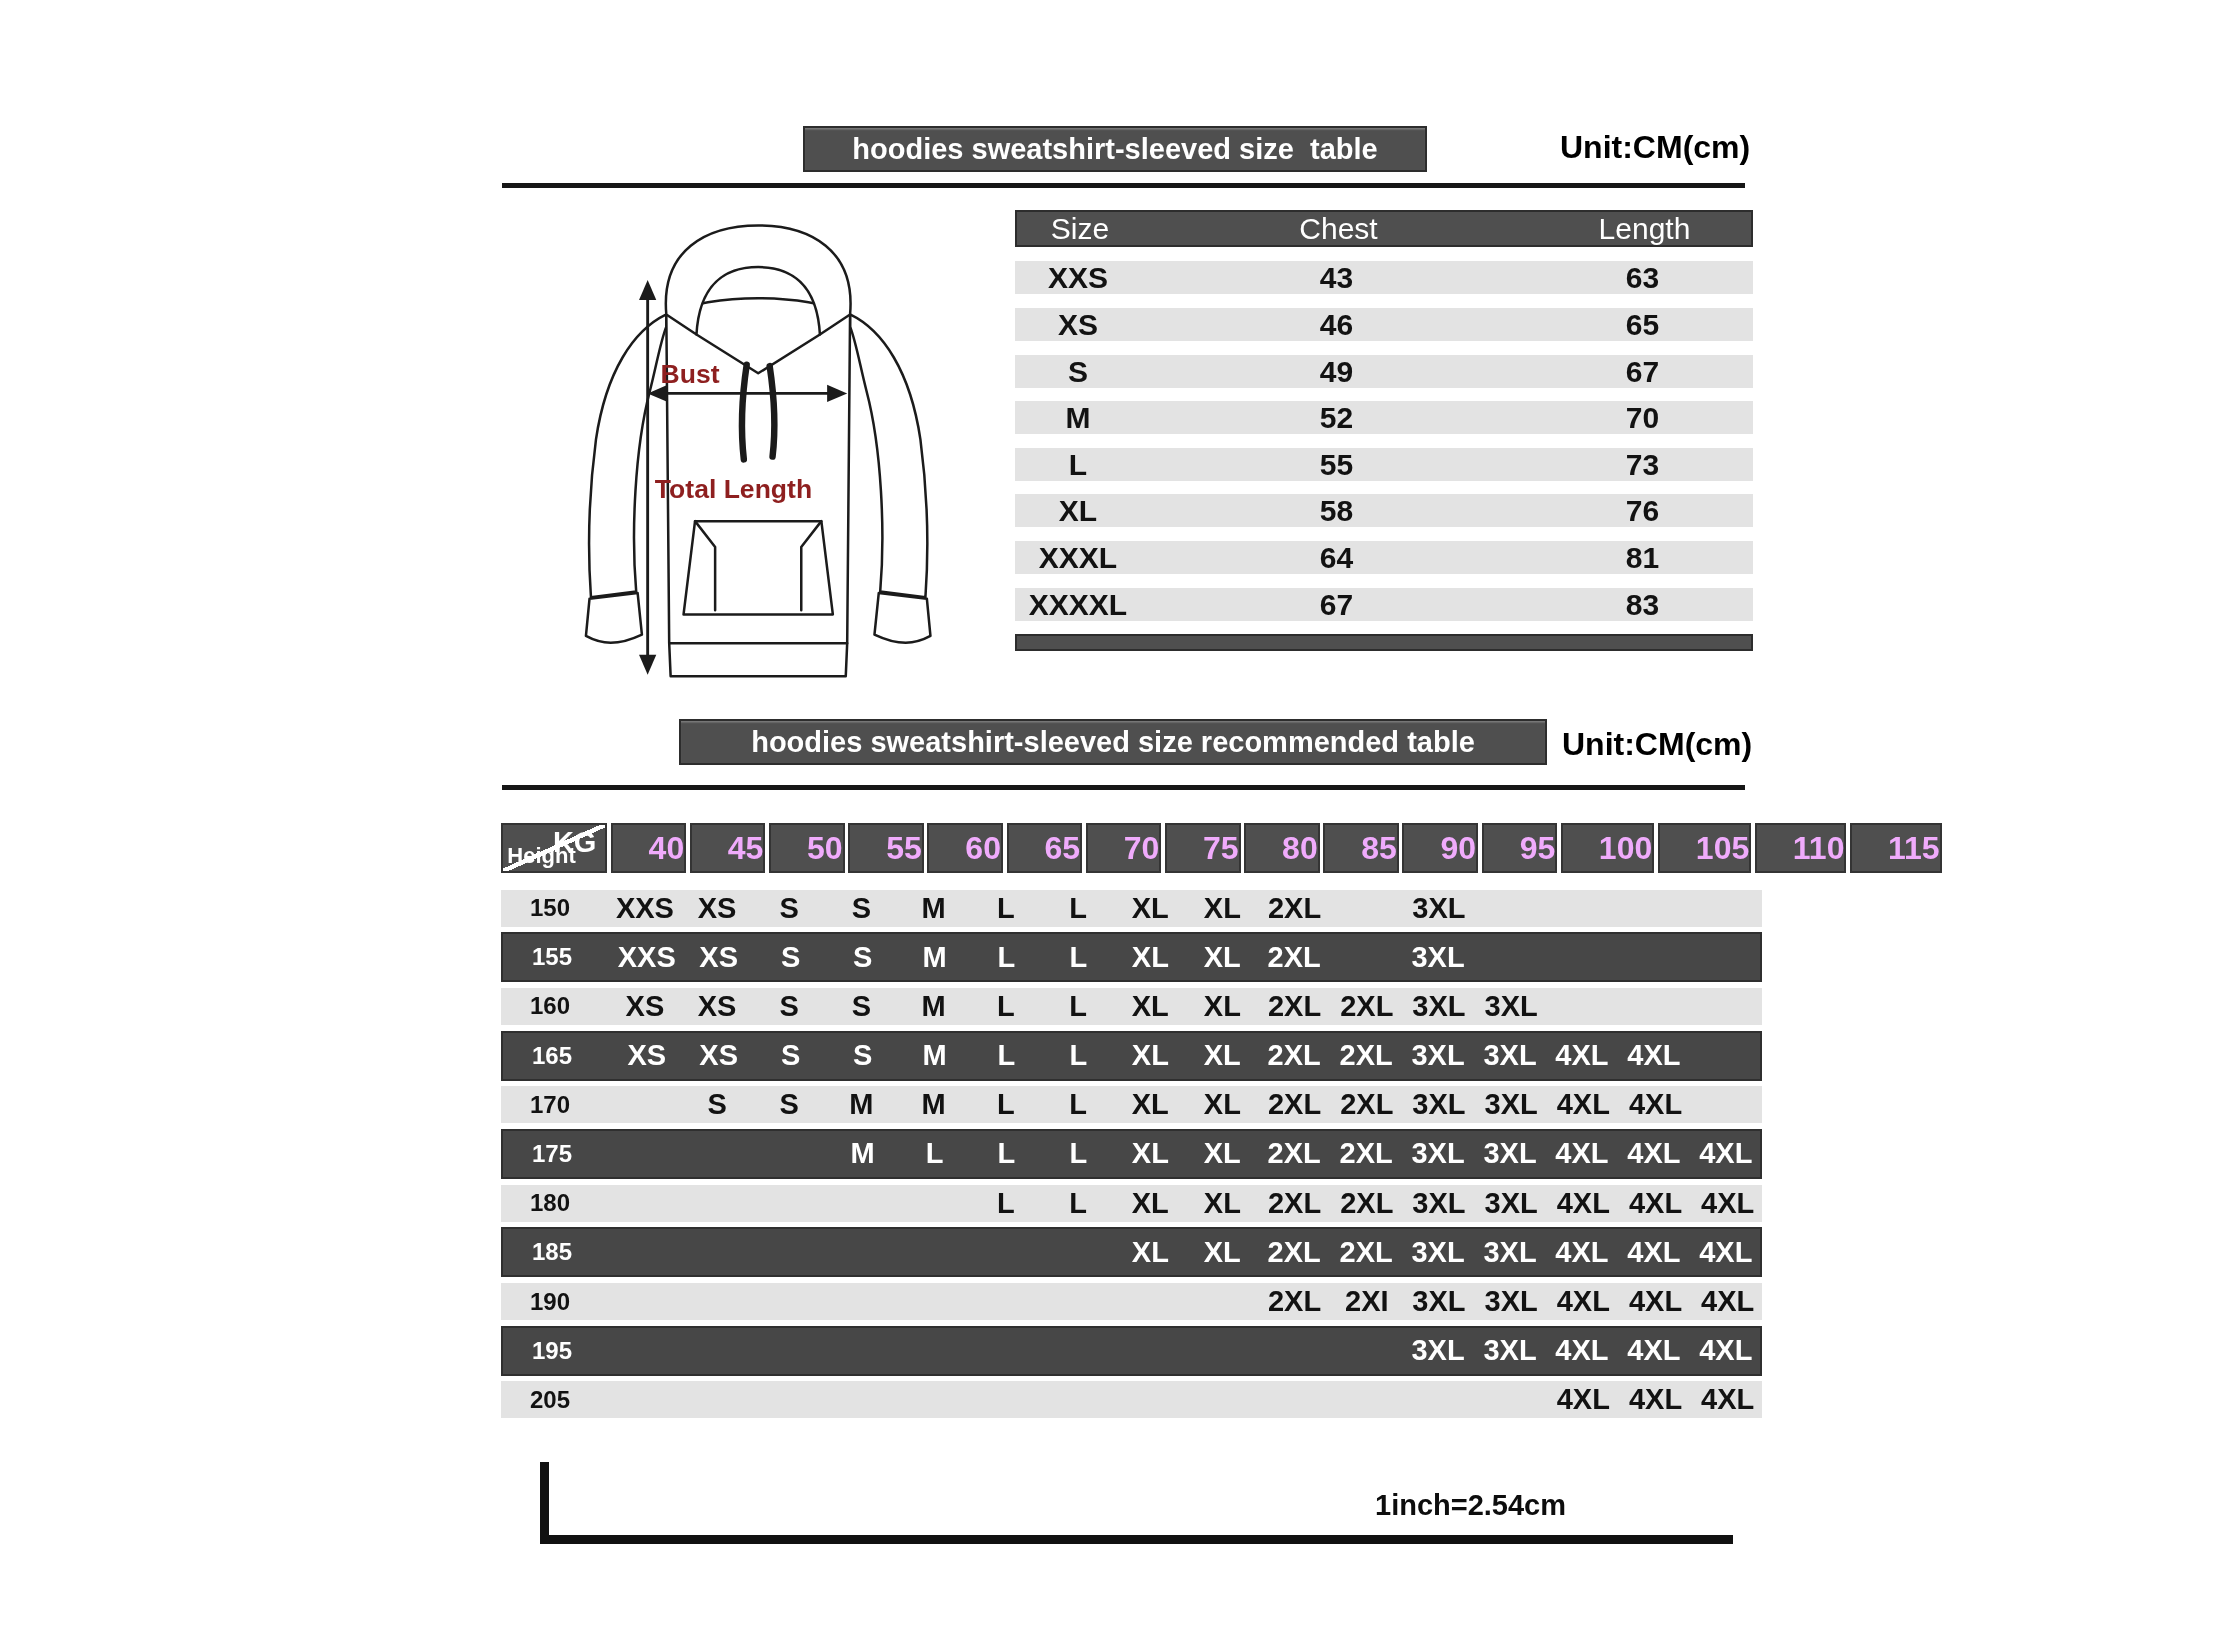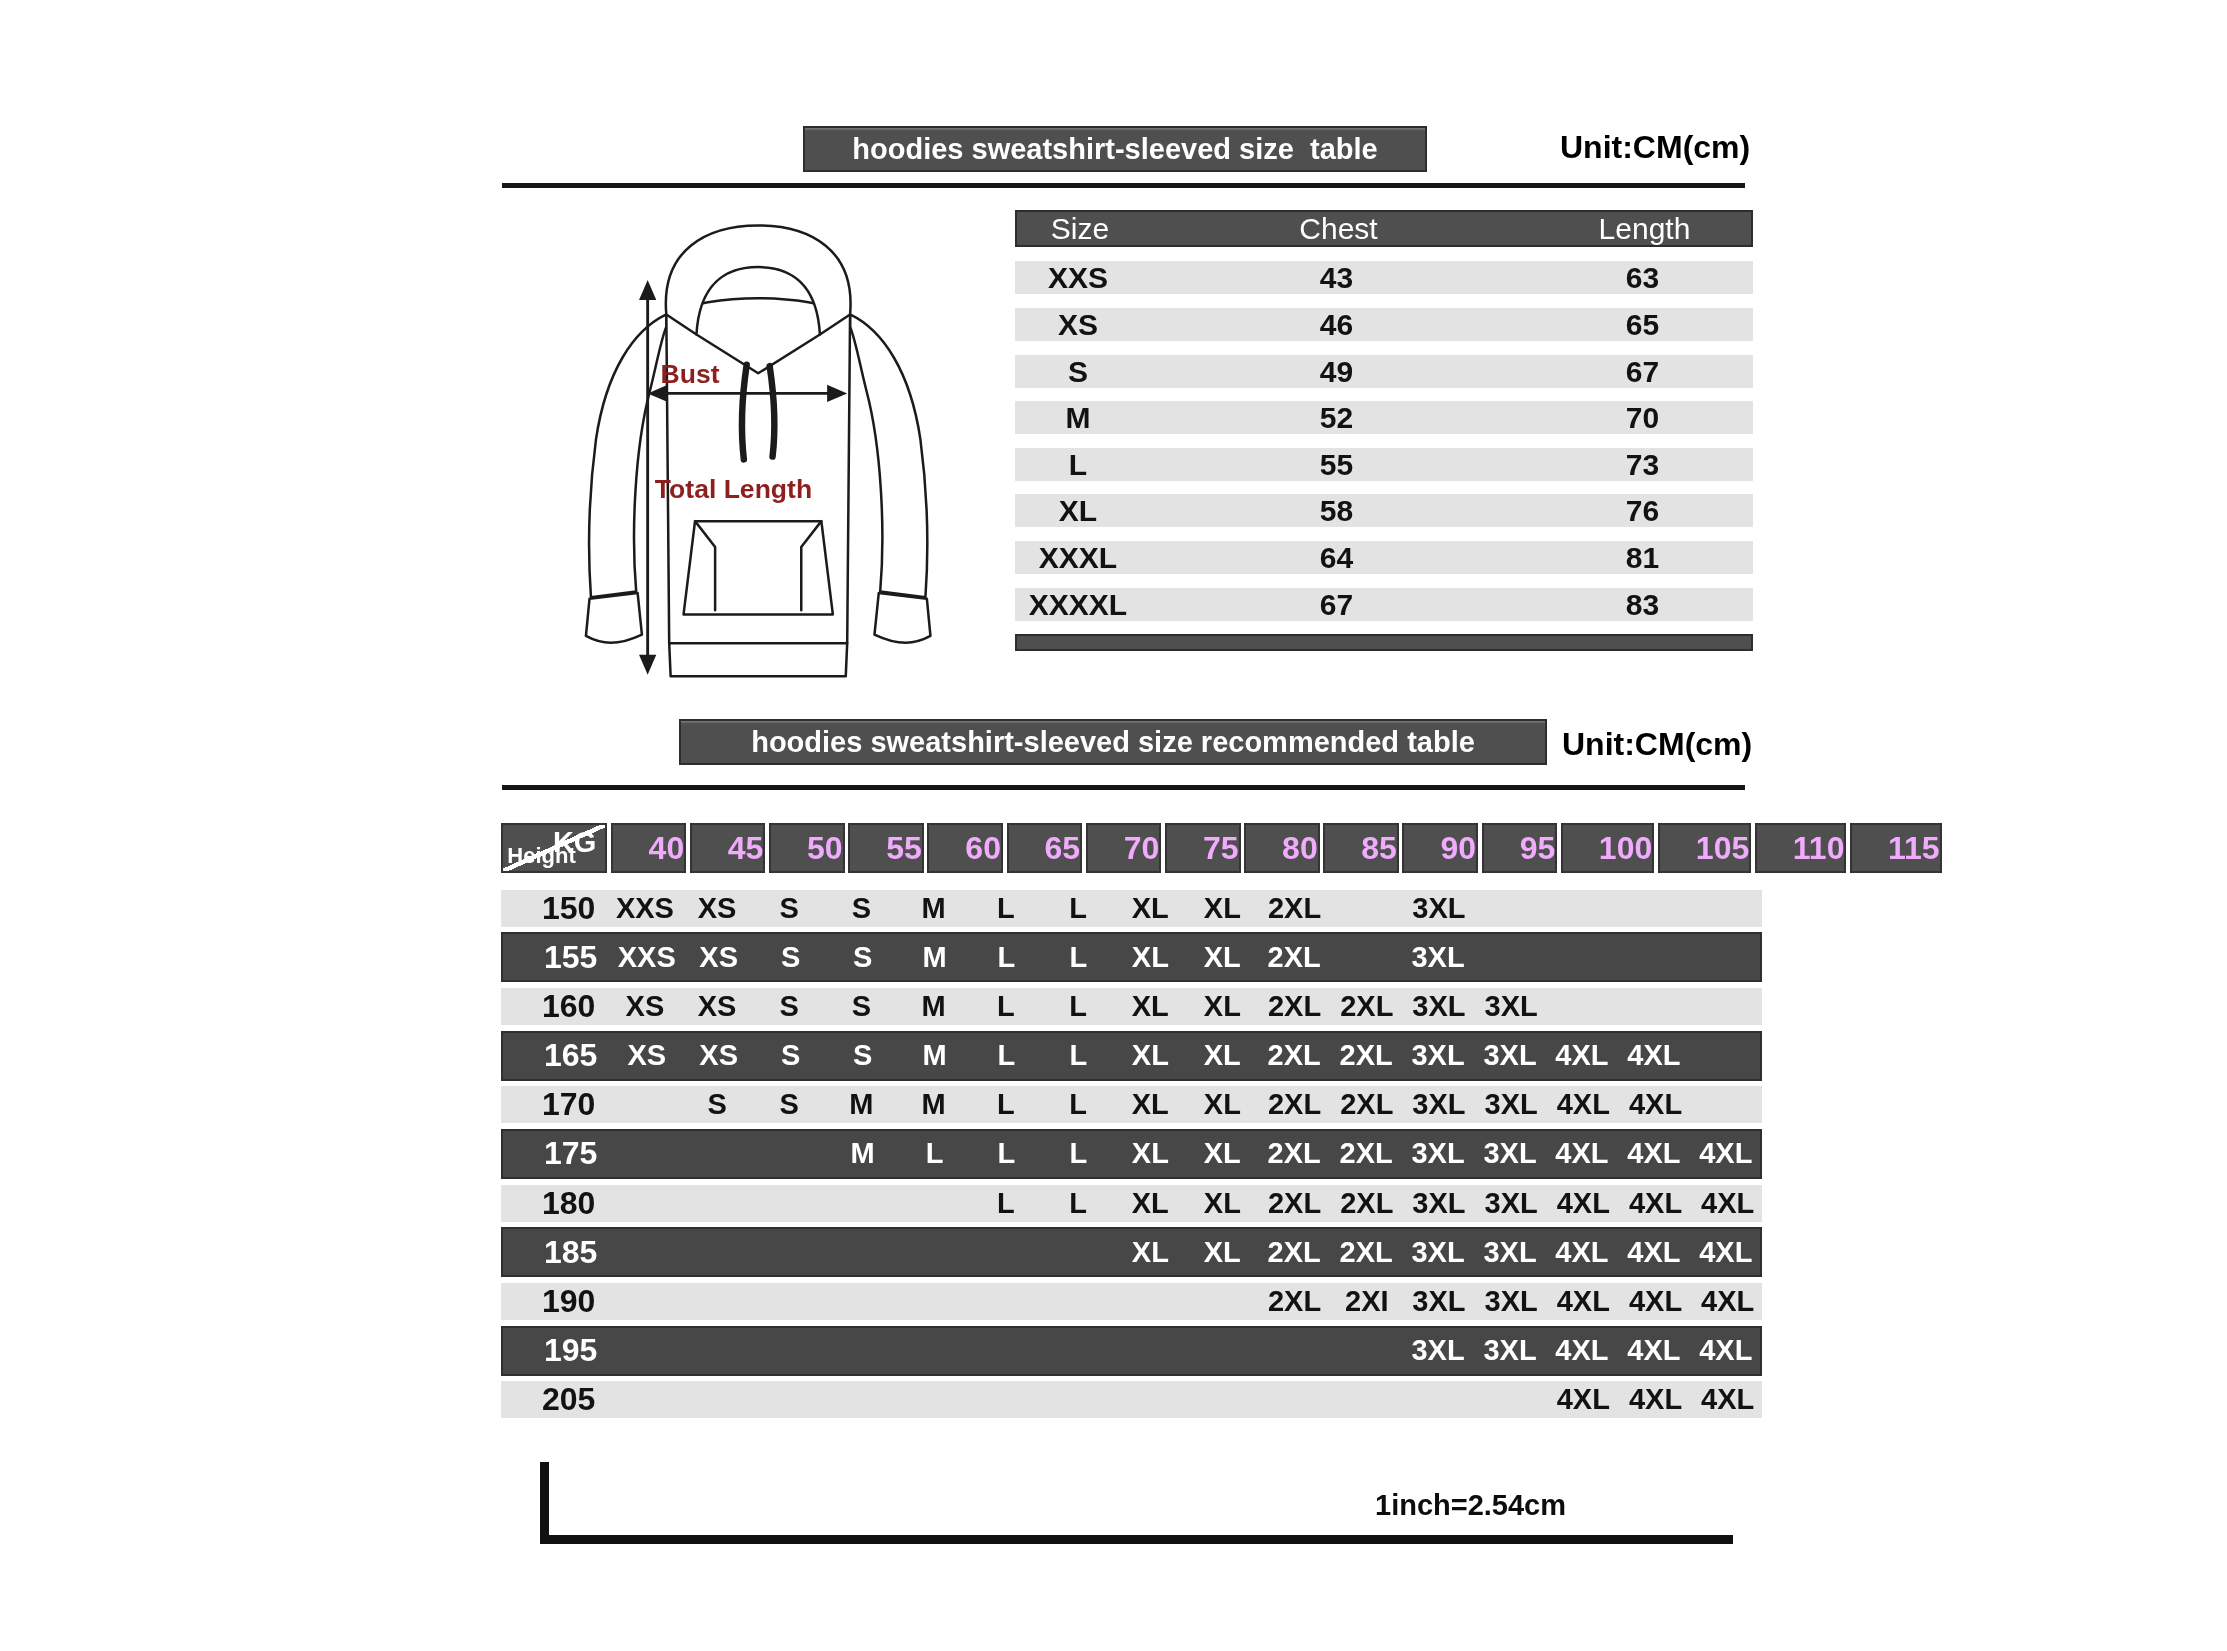--- a/index.html
+++ b/index.html
@@ -59,21 +59,21 @@
       #4f4f4f calc(50% - 2.2px), #ffffff calc(50% - 2.2px),
       #ffffff calc(50% + 2.2px), #4f4f4f calc(50% + 2.2px));
     color: #ffffff; font-weight: bold;
   }
   .c-kg { position: absolute; top: 1.4px; right: 8.6px; font-size: 29px; }
   .c-h  { position: absolute; bottom: 2.2px; left: 4.3px; font-size: 22px; }
   .m-body { margin-top: 16.5px; }
   .m-row { align-items: center; margin-bottom: 5.7px; }
   .m-row.light { background: #e3e3e3; height: 37px; color: #121212; }
   .m-row.dark  { background: #474747; height: 50px; color: #ffffff; border: 2.2px solid #2f2f2f; }
-  .m-height { font-weight: bold; font-size: 32px; padding-left: 41px; }
+  .m-height { font-weight: bold; font-size: 24px; padding-left: 29px; }
   .m-cell { text-align: center; font-weight: bold; font-size: 29px; }
 
   
   .f-vbar { position: absolute; left: 540px; top: 1462px; width: 8.6px; height: 80px; background: #111111; }
   .f-hbar { position: absolute; left: 540px; top: 1535px; width: 1193px; height: 8.6px; background: #111111; }
   .foot-note { position: absolute; left: 569px; top: 1486px; font-weight: bold; font-size: 29px; color: #0d0d0d; white-space: pre; }
   .foot-conv { position: absolute; left: 1375px; top: 1489px; font-weight: bold; font-size: 29px; color: #0d0d0d; }
 </style>
 </head>
 <body>

